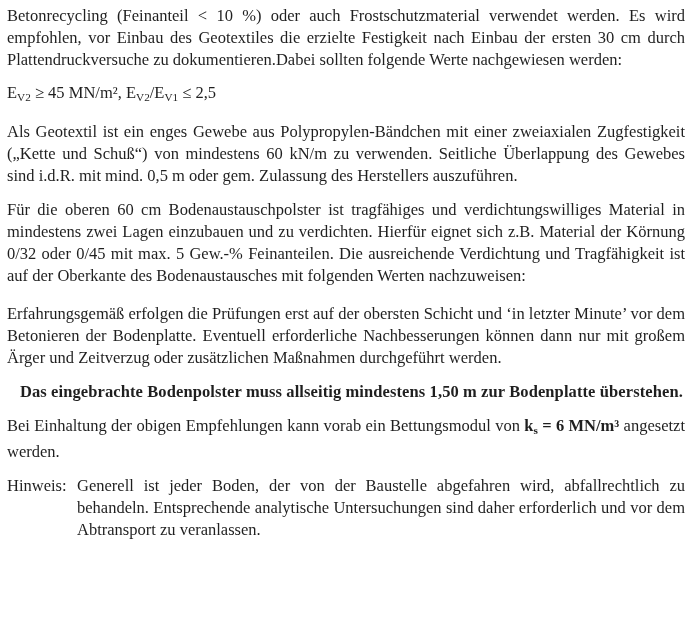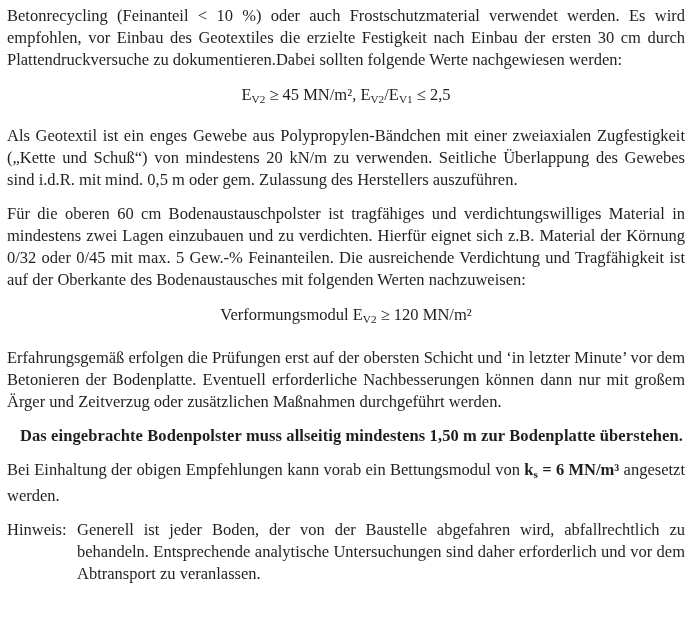--- a/index.html
+++ b/index.html
@@ -27,22 +27,22 @@
     margin: 0 0 12px 0;
     text-align: justify;
     text-align-last: left;
   }
   .para-bold {
     font-weight: 700;
     margin: 0 0 12px 13px;
     letter-spacing: 0.1px;
   }
   .formula-line {
-    text-align: center;
-    line-height: 24px;
+    text-align: left;
+    line-height: 19px;
     margin: 0;
   }
   .formula-single {
     margin: 2px 0 14px 0;
   }
   .formula-block {
     margin: 4px 0 16px 0;
   }
   .seg-sub {
     font-size: 0.68em;
@@ -67,26 +67,25 @@
 </style>
 </head>
 <body>
 
 <div class="page">
 
   <p class="para">Betonrecycling (Feinanteil &lt; 10 %) oder auch Frostschutzmaterial verwendet werden. Es wird empfohlen, vor Einbau des Geotextiles die erzielte Festigkeit nach Einbau der ersten 30 cm durch Plattendruckversuche zu dokumentieren.Dabei sollten folgende Werte nachgewiesen werden:</p>
 
   <div class="formula-line formula-single"><span>E</span><span class="seg-sub">V2</span><span> ≥ 45 MN/m², E</span><span class="seg-sub">V2</span><span>/E</span><span class="seg-sub">V1</span><span> ≤ 2,5</span></div>
 
-  <p class="para">Als Geotextil ist ein enges Gewebe aus Polypropylen-Bändchen mit einer zweiaxialen Zugfestigkeit („Kette und Schuß“) von mindestens 20 kN/m zu verwenden. Seitliche Überlappung des Gewebes sind i.d.R. mit mind. 0,5 m oder gem. Zulassung des Herstellers auszuführen.</p>
+  <p class="para">Als Geotextil ist ein enges Gewebe aus Polypropylen-Bändchen mit einer zweiaxialen Zugfestigkeit („Kette und Schuß“) von mindestens 60 kN/m zu verwenden. Seitliche Überlappung des Gewebes sind i.d.R. mit mind. 0,5 m oder gem. Zulassung des Herstellers auszuführen.</p>
 
   <p class="para">Für die oberen 60 cm Bodenaustauschpolster ist tragfähiges und verdichtungswilliges Material in mindestens zwei Lagen einzubauen und zu verdichten. Hierfür eignet sich z.B. Material der Körnung 0/32 oder 0/45 mit max. 5 Gew.-% Feinanteilen. Die ausreichende Verdichtung und Tragfähigkeit ist auf der Oberkante des Bodenaustausches mit folgenden Werten nachzuweisen:</p>
 
   <div class="formula-block">
-    <div class="formula-line"><span>Verformungsmodul E</span><span class="seg-sub">V2</span><span> ≥ 120 MN/m²</span></div>
   </div>
 
   <p class="para">Erfahrungsgemäß erfolgen die Prüfungen erst auf der obersten Schicht und ‘in letzter Minute’ vor dem Betonieren der Bodenplatte. Eventuell erforderliche Nachbesserungen können dann nur mit großem Ärger und Zeitverzug oder zusätzlichen Maßnahmen durchgeführt werden.</p>
 
   <p class="para para-bold">Das eingebrachte Bodenpolster muss allseitig mindestens 1,50 m zur Bodenplatte überstehen.</p>
 
   <p class="para"><span>Bei Einhaltung der obigen Empfehlungen kann vorab ein Bettungsmodul von </span><span class="seg-b">k</span><span class="seg-sub seg-b">s</span><span class="seg-b"> = 6 MN/m³</span><span> angesetzt werden.</span></p>
 
   <div class="hinweis">
     <span class="hinweis-label">Hinweis:</span>

